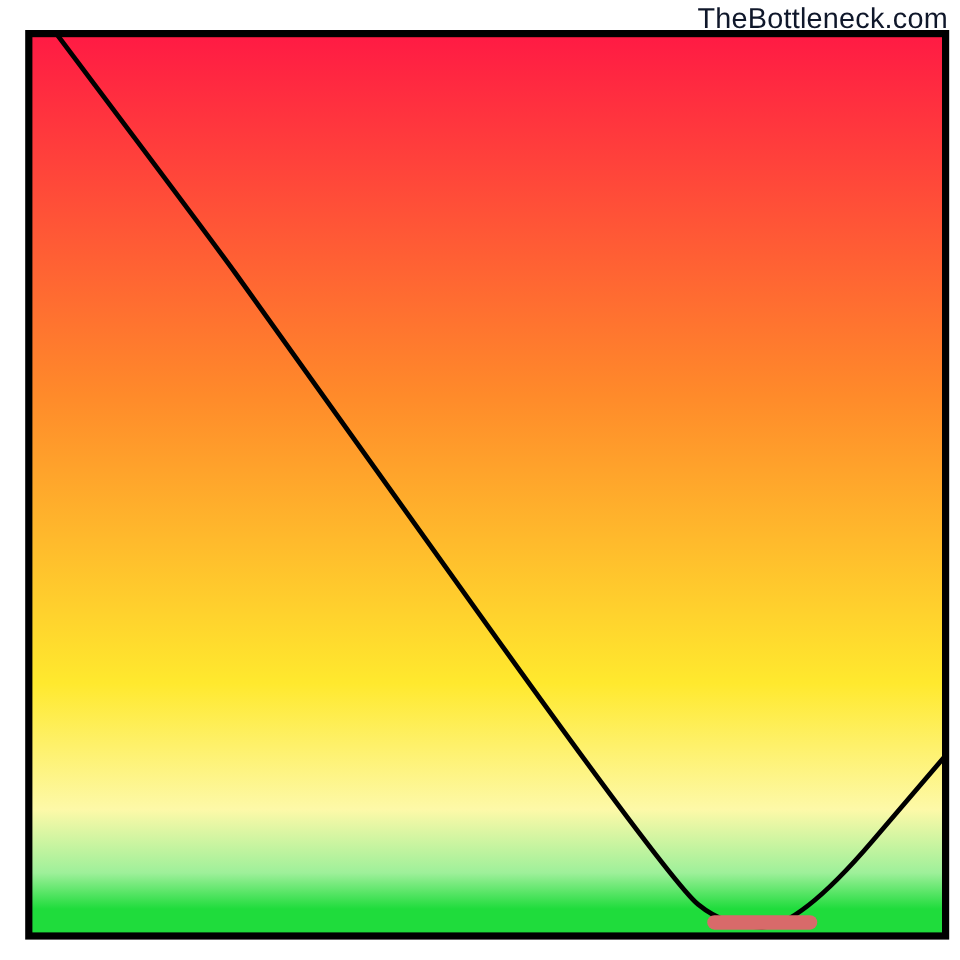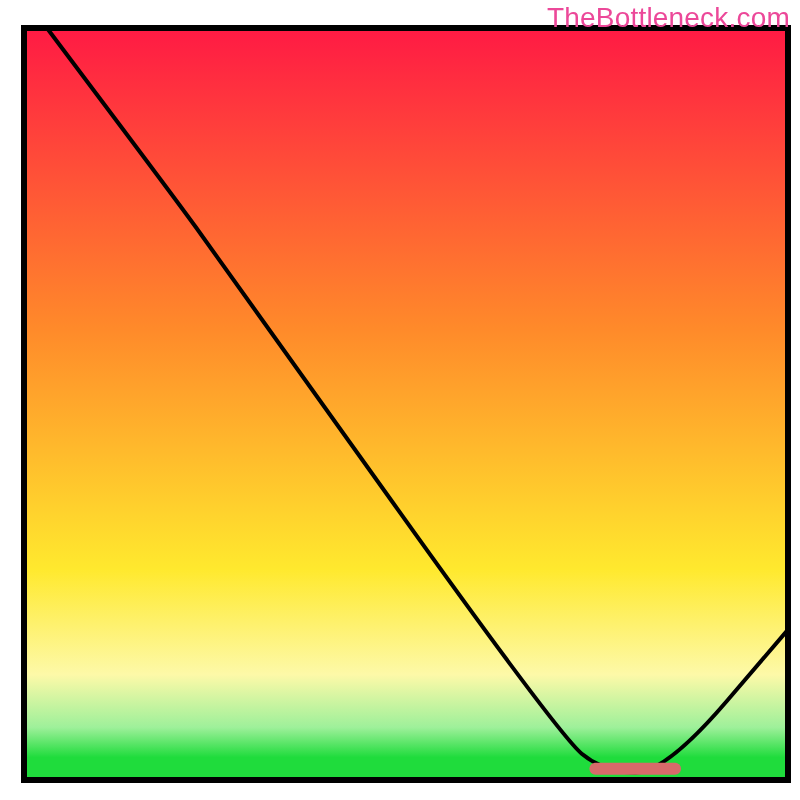--- a/index.html
+++ b/index.html
@@ -8,22 +8,22 @@
     width: 800px;
     height: 800px;
     overflow: hidden;
     background: #fff;
     font-family: Arial, Helvetica, sans-serif;
   }
   .watermark {
     position: absolute;
     top: 2px;
     right: 10px;
-    color: #ec4899;
-    font-size: 28px;
+    color: #0f172a;
+    font-size: 24px;
     font-weight: 400;
     letter-spacing: 0.2px;
     z-index: 10;
   }
   .plot {
     position: absolute;
     left: 0;
     top: 0;
     width: 800px;
     height: 800px;

